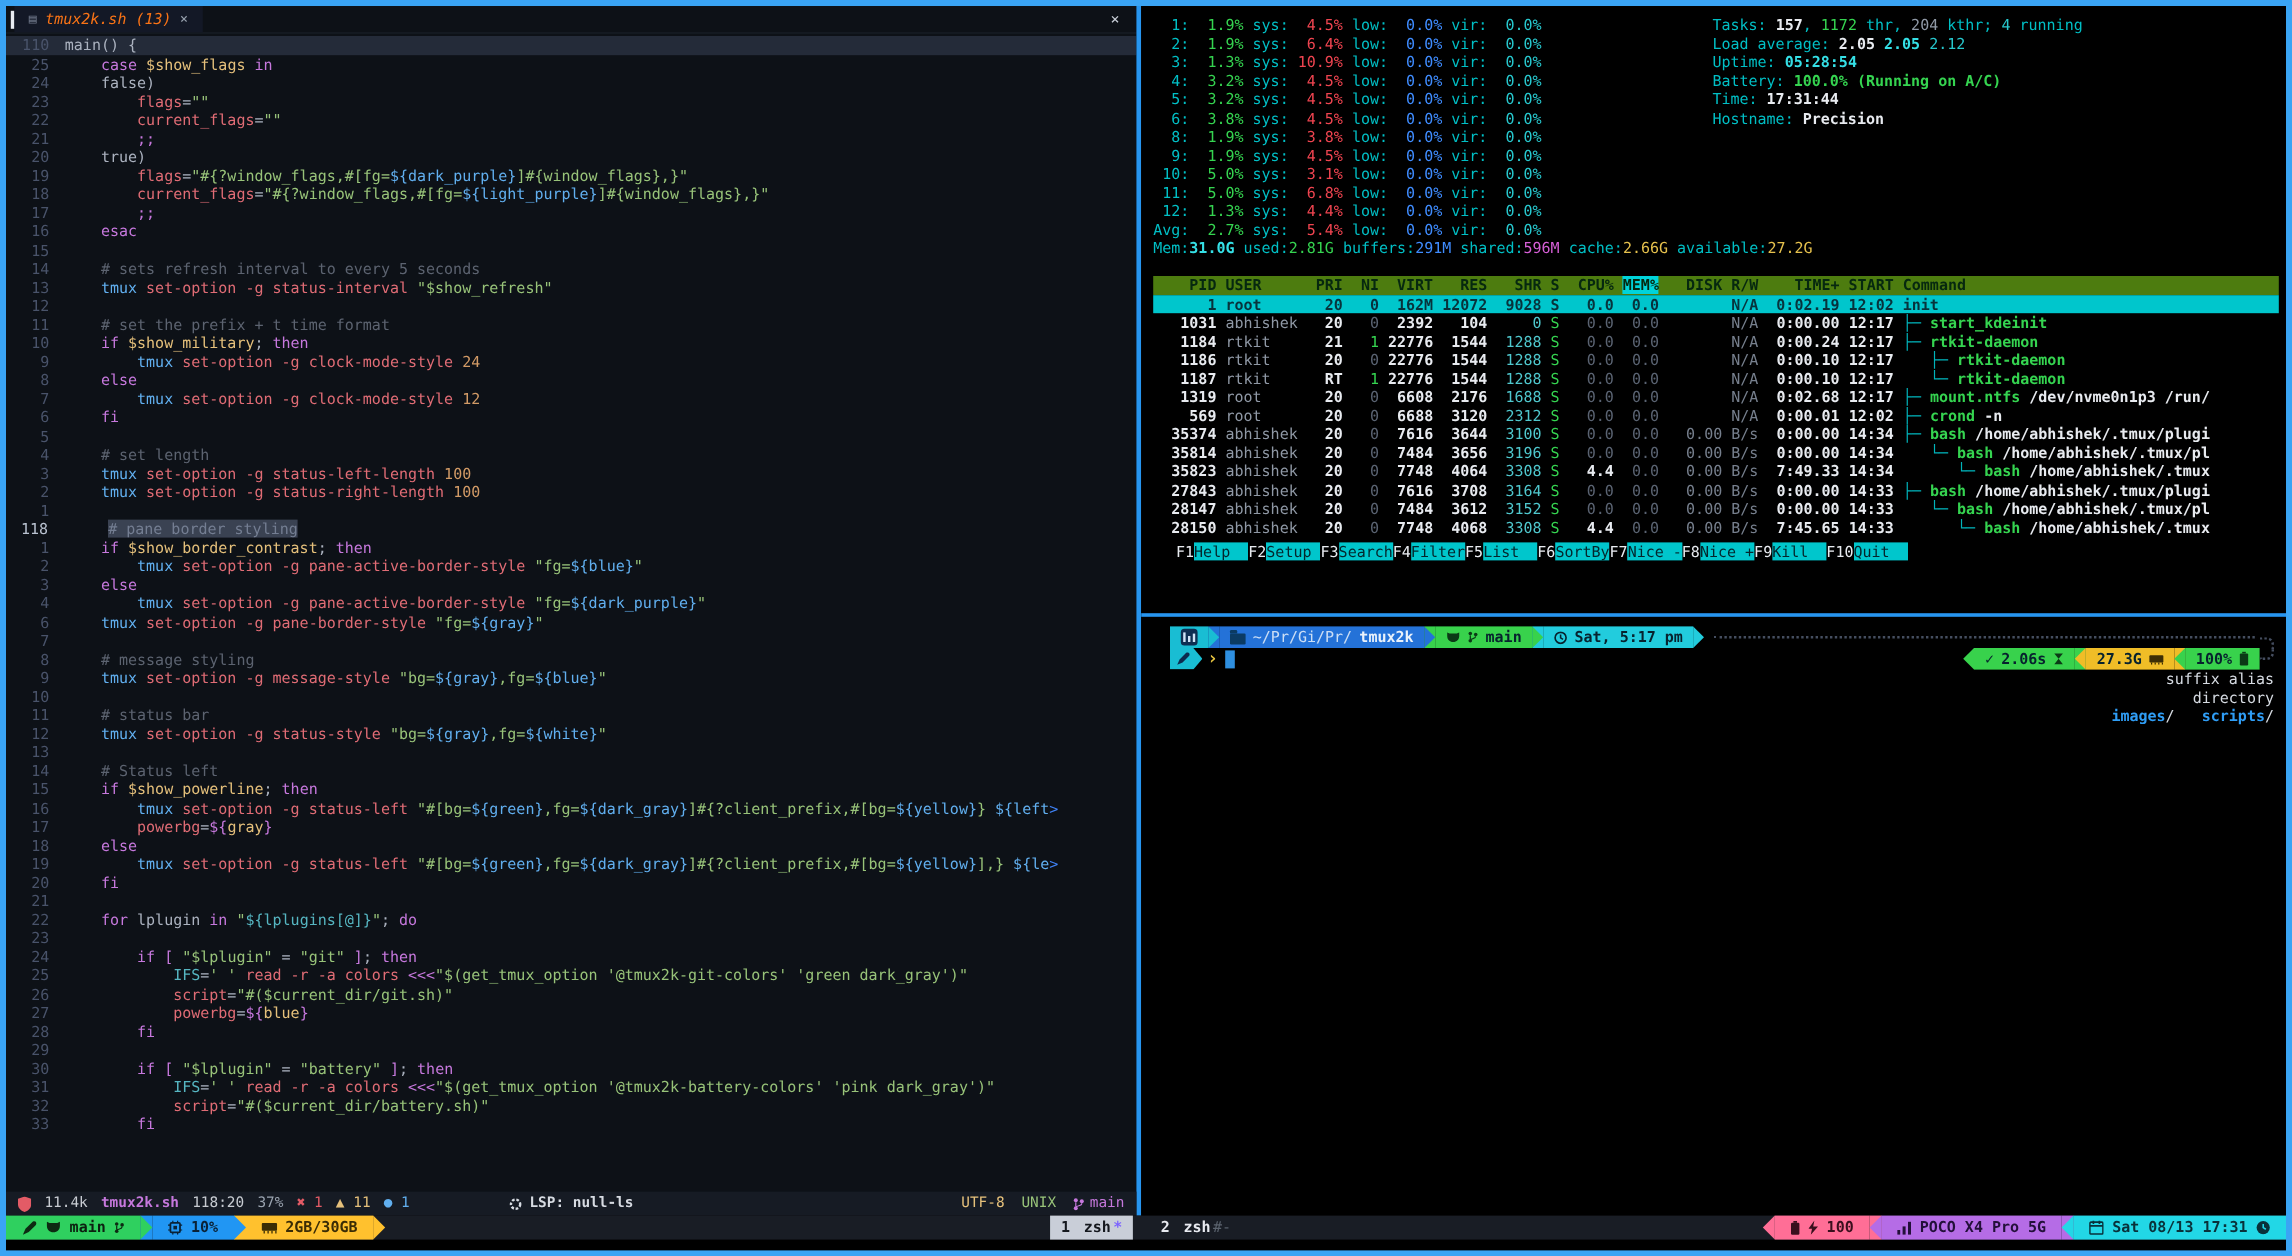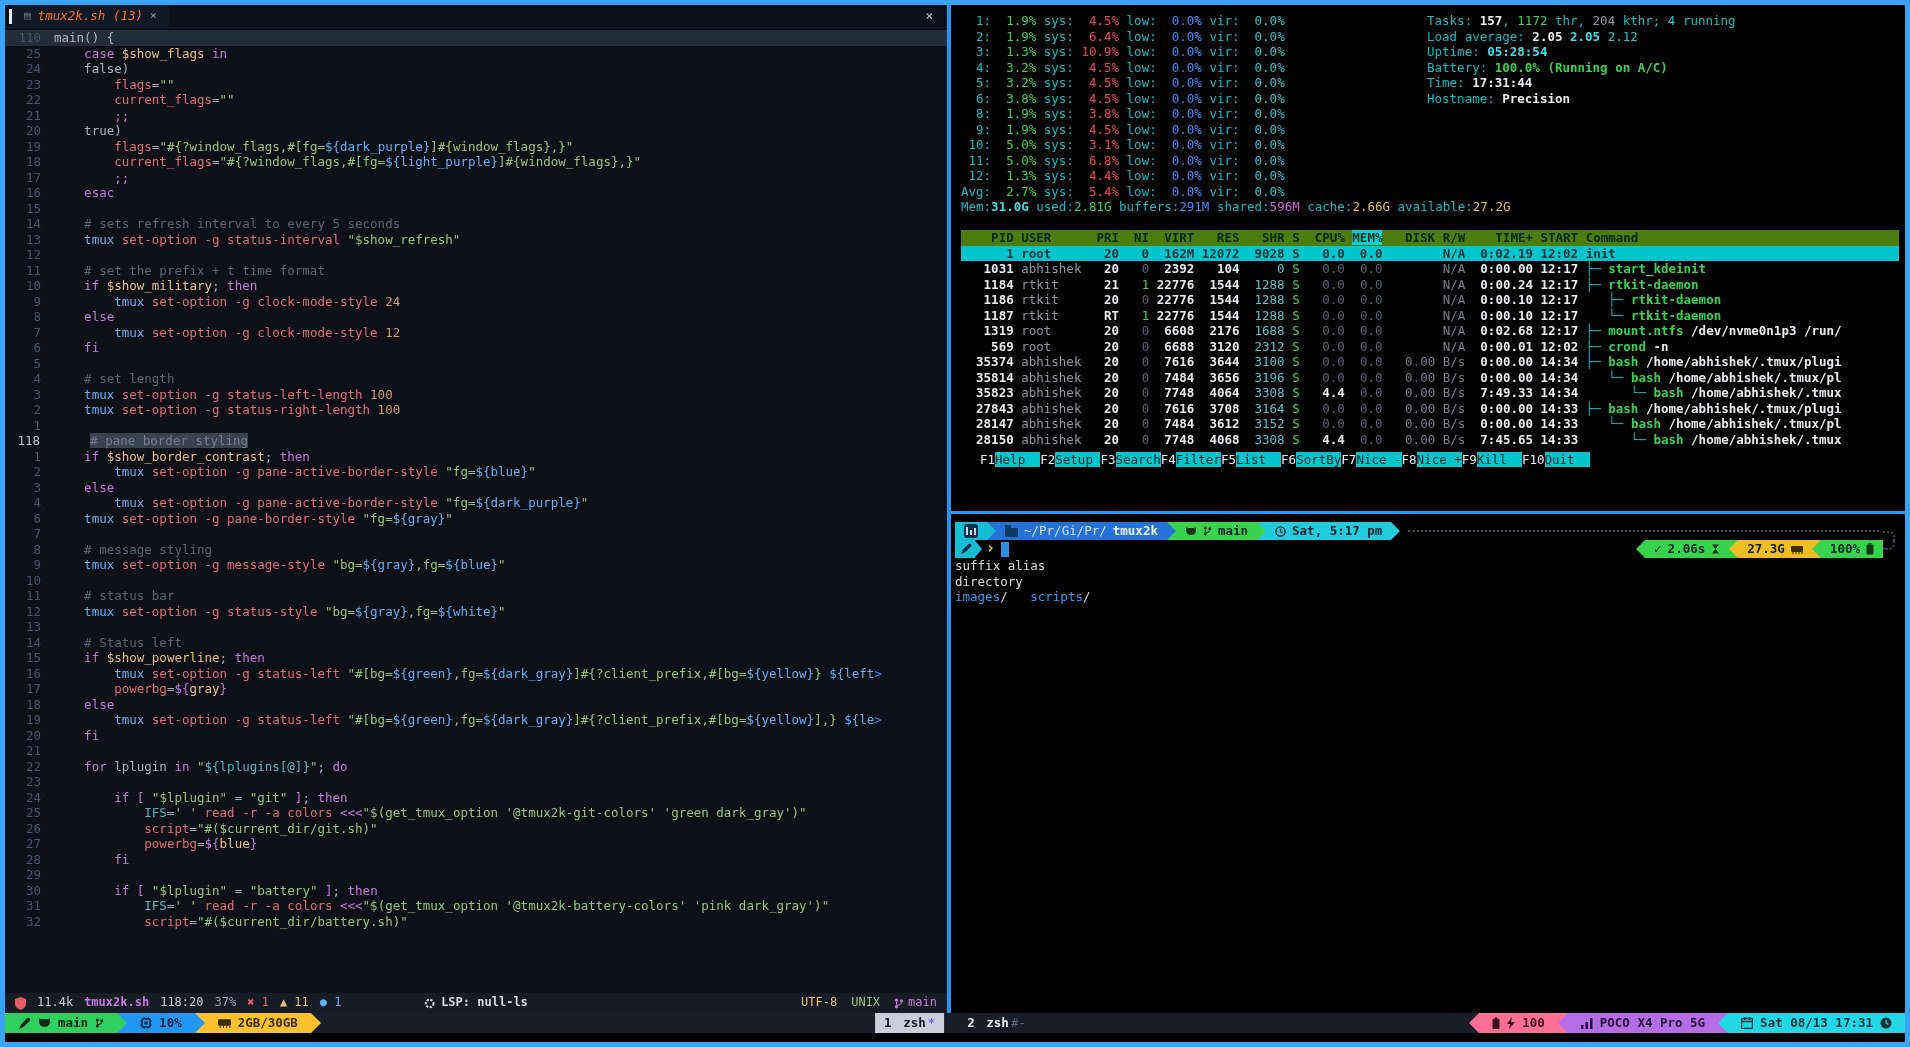--- a/index.html
+++ b/index.html
@@ -47,41 +47,41 @@
   .s-htree{color:#00b3ba}.s-hname{color:#35d450;font-weight:bold}
   .trow.hdr{background:#4d7c0f;width:100%;}
   .s-hdrt{color:#06280f;font-weight:bold}.s-hdrsel{background:#00d4da;color:#06280f;font-weight:bold}
   .trow.sel{background:#00c6cc;width:100%;}
   .s-self{color:#07333c;font-weight:bold}
   .spacer{height:15.5px;}
   #fbar{margin-top:5px;margin-left:19px;}
   .s-fk{color:#e8ebf0}.s-fl{background:#00c6cc;color:#04262c}
 
   
-  #shell-pane{flex:1;padding:8px 10px 0 4px;overflow:hidden;}
+  #shell-pane{flex:1;padding:8px 10px 0 24px;overflow:hidden;text-align:right;}
   .prow{display:flex;align-items:center;height:18px;}
   .pseg{display:inline-flex;align-items:center;gap:6px;height:18px;padding:0 9px;color:#07222e;font-weight:bold;}
   .pa{width:0;height:0;border-top:9px solid transparent;border-bottom:9px solid transparent;flex:none;}
   .pa.r{border-left:9px solid transparent;}
   .pa.l{border-right:9px solid transparent;}
   .os-box{width:14px;height:14px;background:#0e2f52;border-radius:3px;display:flex;align-items:center;justify-content:center;gap:2px;}
   .os-box i{display:block;width:2px;height:8px;background:#cfe3f5;}
   .os-box i:nth-child(2){height:5px;margin-top:3px;}
   .folder{width:13px;height:9px;background:#0b3b63;border-radius:1px;position:relative;margin-top:2px;}
   .folder:before{content:"";position:absolute;top:-3px;left:0;width:6px;height:3px;background:#0b3b63;border-radius:1px 1px 0 0;}
   .pdim{opacity:.85;font-weight:normal;}
   .pfill{flex:1;border-top:2px dotted #454e60;margin:0 4px 0 8px;}
   .pcornerT{width:10px;height:8px;border-top:2px dotted #454e60;border-right:2px dotted #454e60;border-top-right-radius:6px;margin-top:9px;}
   .pcornerB{width:10px;height:8px;border-bottom:2px dotted #454e60;border-right:2px dotted #454e60;border-bottom-right-radius:6px;margin-bottom:9px;}
   .wedge{display:inline-flex;align-items:center;background:#19bdd3;padding:1px 10px 1px 5px;height:16px;
     clip-path:polygon(0 0,72% 0,100% 50%,72% 100%,0 100%);}
   .pchar{color:#e8c540;font-weight:bold;font-size:15px;margin-left:4px;}
   .pcursor{width:8px;height:15px;background:#2e8fe0;margin-left:6px;}
   .p2right{margin-left:auto;display:flex;align-items:center;}
-  .s-sw{color:#d6dbe2}.s-sb{color:#2f9df5;font-weight:normal}
+  .s-sw{color:#d6dbe2}.s-sb{color:#2f9df5;font-weight:bold}
 
   
   #tmux-bar{height:20px;background:#191d25;display:flex;align-items:stretch;position:relative;margin-bottom:9px;}
   .tseg{display:flex;align-items:center;gap:7px;padding:0 13px;color:#0d1f10;font-weight:bold;}
   .ta{width:0;height:0;border-top:10px solid transparent;border-bottom:10px solid transparent;flex:none;}
   .ta.r{border-left:10px solid transparent;}
   .ta.l{border-right:10px solid transparent;}
   #tb-center{position:absolute;left:50%;top:0;bottom:0;transform:translateX(-50%);display:flex;align-items:center;gap:14px;}
   .twin{display:flex;align-items:center;padding:0 9px;height:20px;gap:2px;color:#e8eaf0;font-weight:bold;}
   .twin.active{background:#c9ced8;color:#15181e;}
@@ -158,20 +158,21 @@
           <div class="trow"><span class="ln">  23</span></div>
           <div class="trow"><span class="ln">  24</span><span class="s-w">        </span><span class="s-k">if </span><span class="s-k">[ </span><span class="s-g">"$lplugin"</span><span class="s-w"> = </span><span class="s-g">"git"</span><span class="s-k"> ]</span><span class="s-w">; </span><span class="s-k">then</span></div>
           <div class="trow"><span class="ln">  25</span><span class="s-t">            IFS</span><span class="s-w">=</span><span class="s-g">' ' </span><span class="s-r">read -r -a colors </span><span class="s-k">&lt;&lt;&lt;</span><span class="s-g">"$(get_tmux_option '@tmux2k-git-colors' 'green dark_gray')"</span></div>
           <div class="trow"><span class="ln">  26</span><span class="s-r">            script</span><span class="s-w">=</span><span class="s-g">"#($current_dir/git.sh)"</span></div>
           <div class="trow"><span class="ln">  27</span><span class="s-r">            powerbg</span><span class="s-w">=</span><span class="s-k">${</span><span class="s-y">blue</span><span class="s-k">}</span></div>
           <div class="trow"><span class="ln">  28</span><span class="s-k">        fi</span></div>
           <div class="trow"><span class="ln">  29</span></div>
           <div class="trow"><span class="ln">  30</span><span class="s-w">        </span><span class="s-k">if </span><span class="s-k">[ </span><span class="s-g">"$lplugin"</span><span class="s-w"> = </span><span class="s-g">"battery"</span><span class="s-k"> ]</span><span class="s-w">; </span><span class="s-k">then</span></div>
           <div class="trow"><span class="ln">  31</span><span class="s-t">            IFS</span><span class="s-w">=</span><span class="s-g">' ' </span><span class="s-r">read -r -a colors </span><span class="s-k">&lt;&lt;&lt;</span><span class="s-g">"$(get_tmux_option '@tmux2k-battery-colors' 'pink dark_gray')"</span></div>
           <div class="trow"><span class="ln">  32</span><span class="s-r">            script</span><span class="s-w">=</span><span class="s-g">"#($current_dir/battery.sh)"</span></div>
+          <div class="trow"><span class="ln">  33</span><span class="s-k">        fi</span></div>
         </div>
 
       <div id="vim-status">
         <svg class="ic" width="11" height="13" viewBox="0 0 12 14">
             <path d="M6 0 12 2v5c0 4-3 6-6 7-3-1-6-3-6-7V2z" fill="#e35b66"></path>
           </svg>
         <span class="vs-size">11.4k</span>
         <span class="vs-file">tmux2k.sh</span>
         <span class="vs-pos">118:20</span>
         <span class="vs-pct">37%</span>

